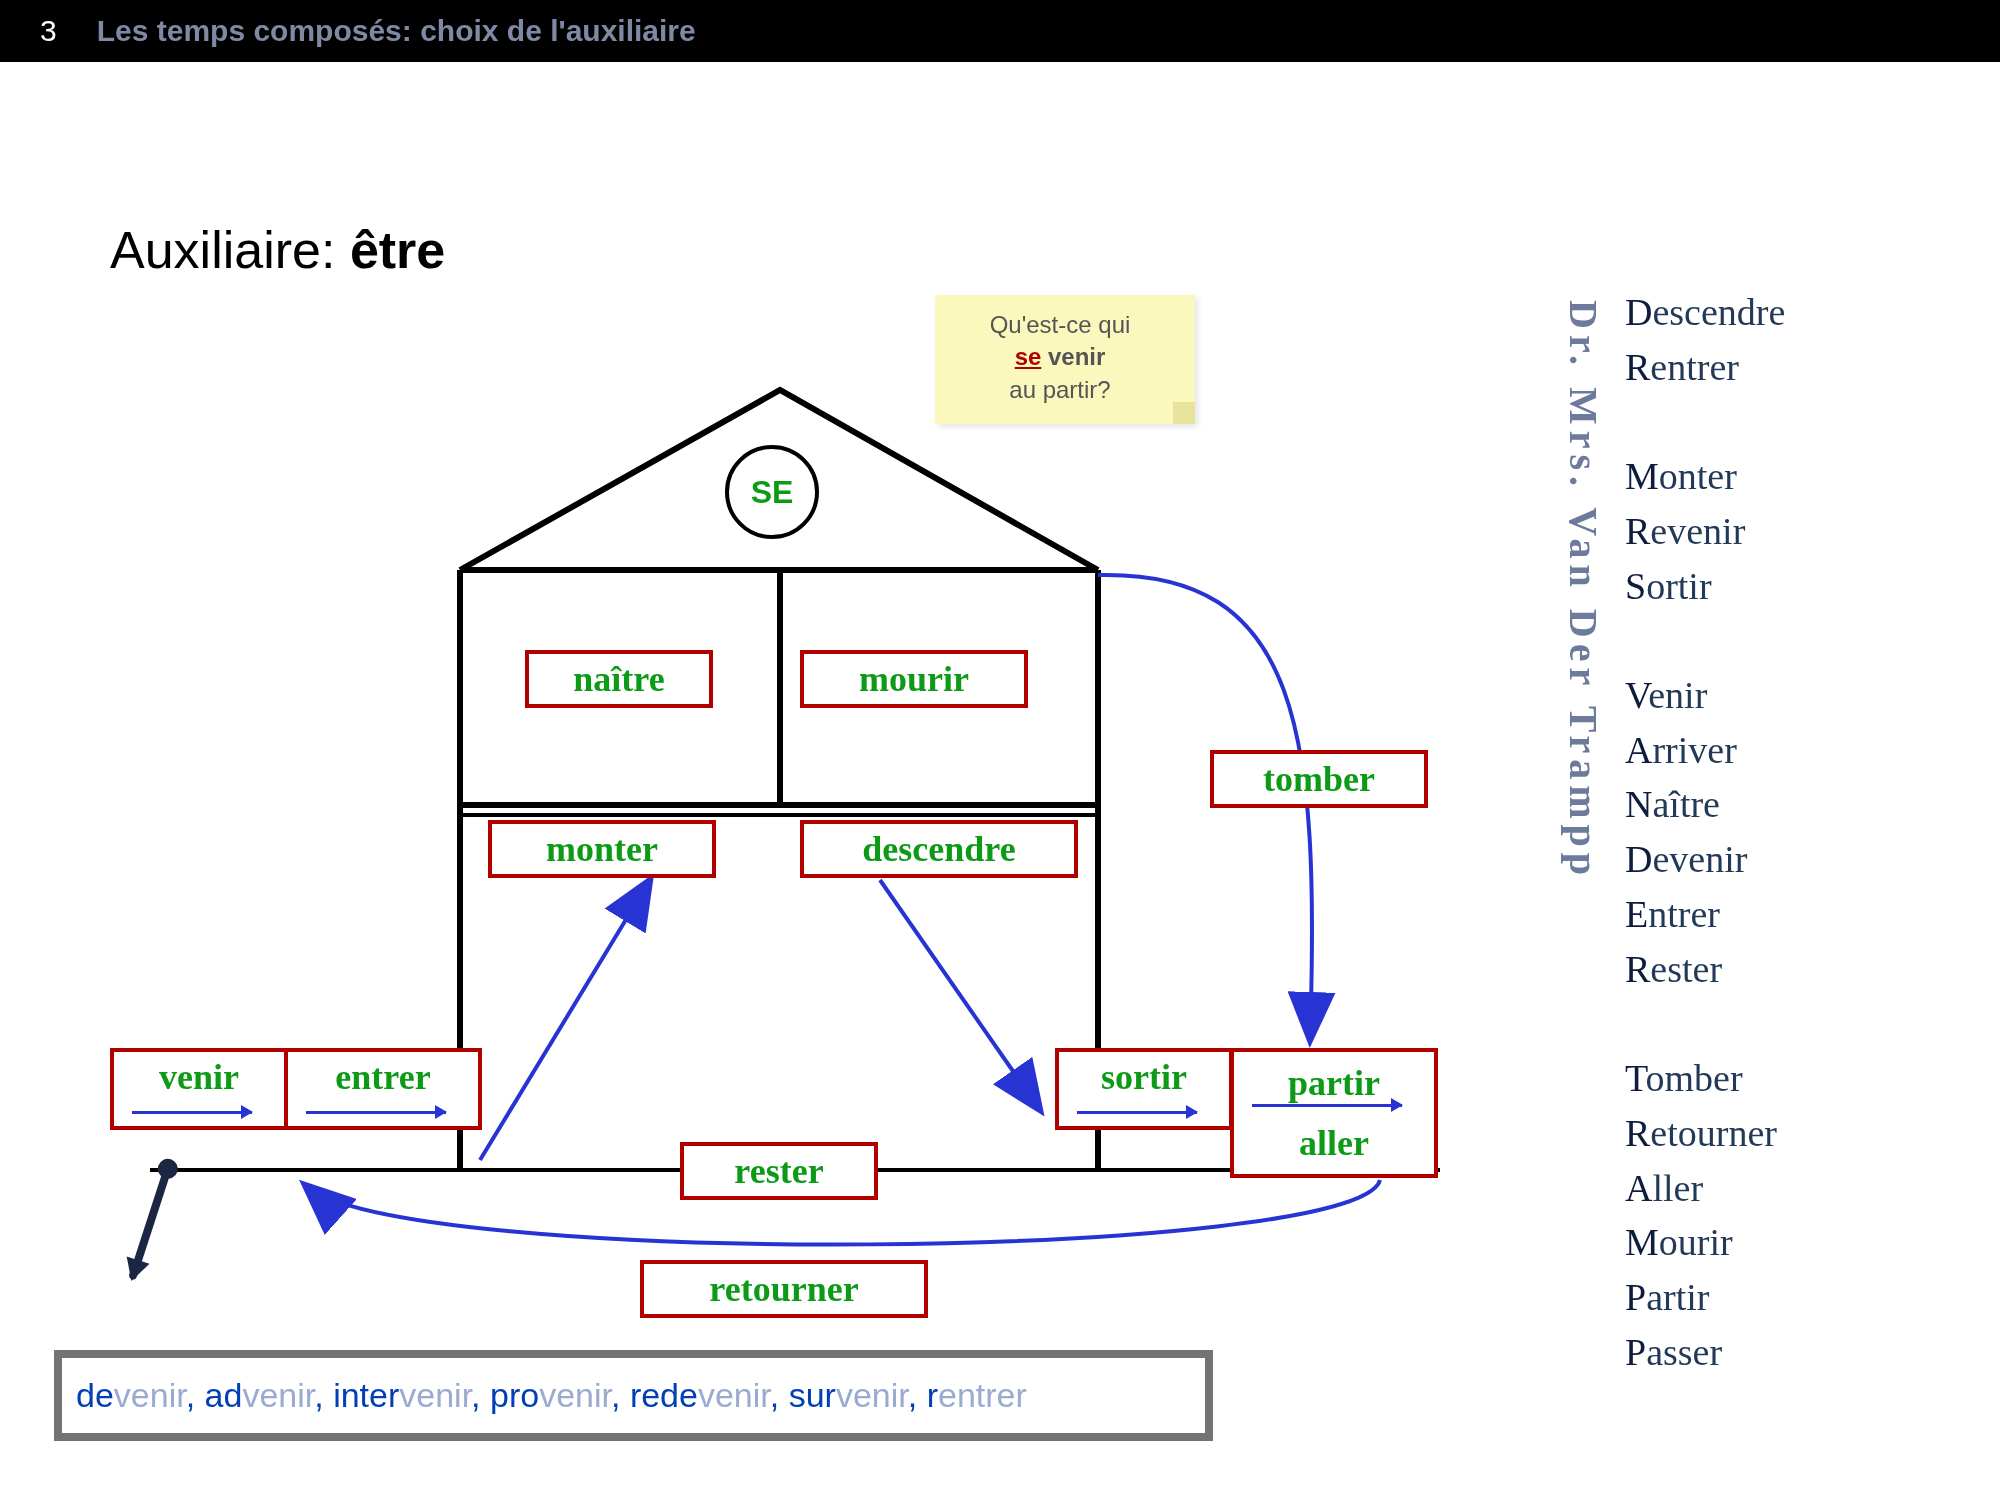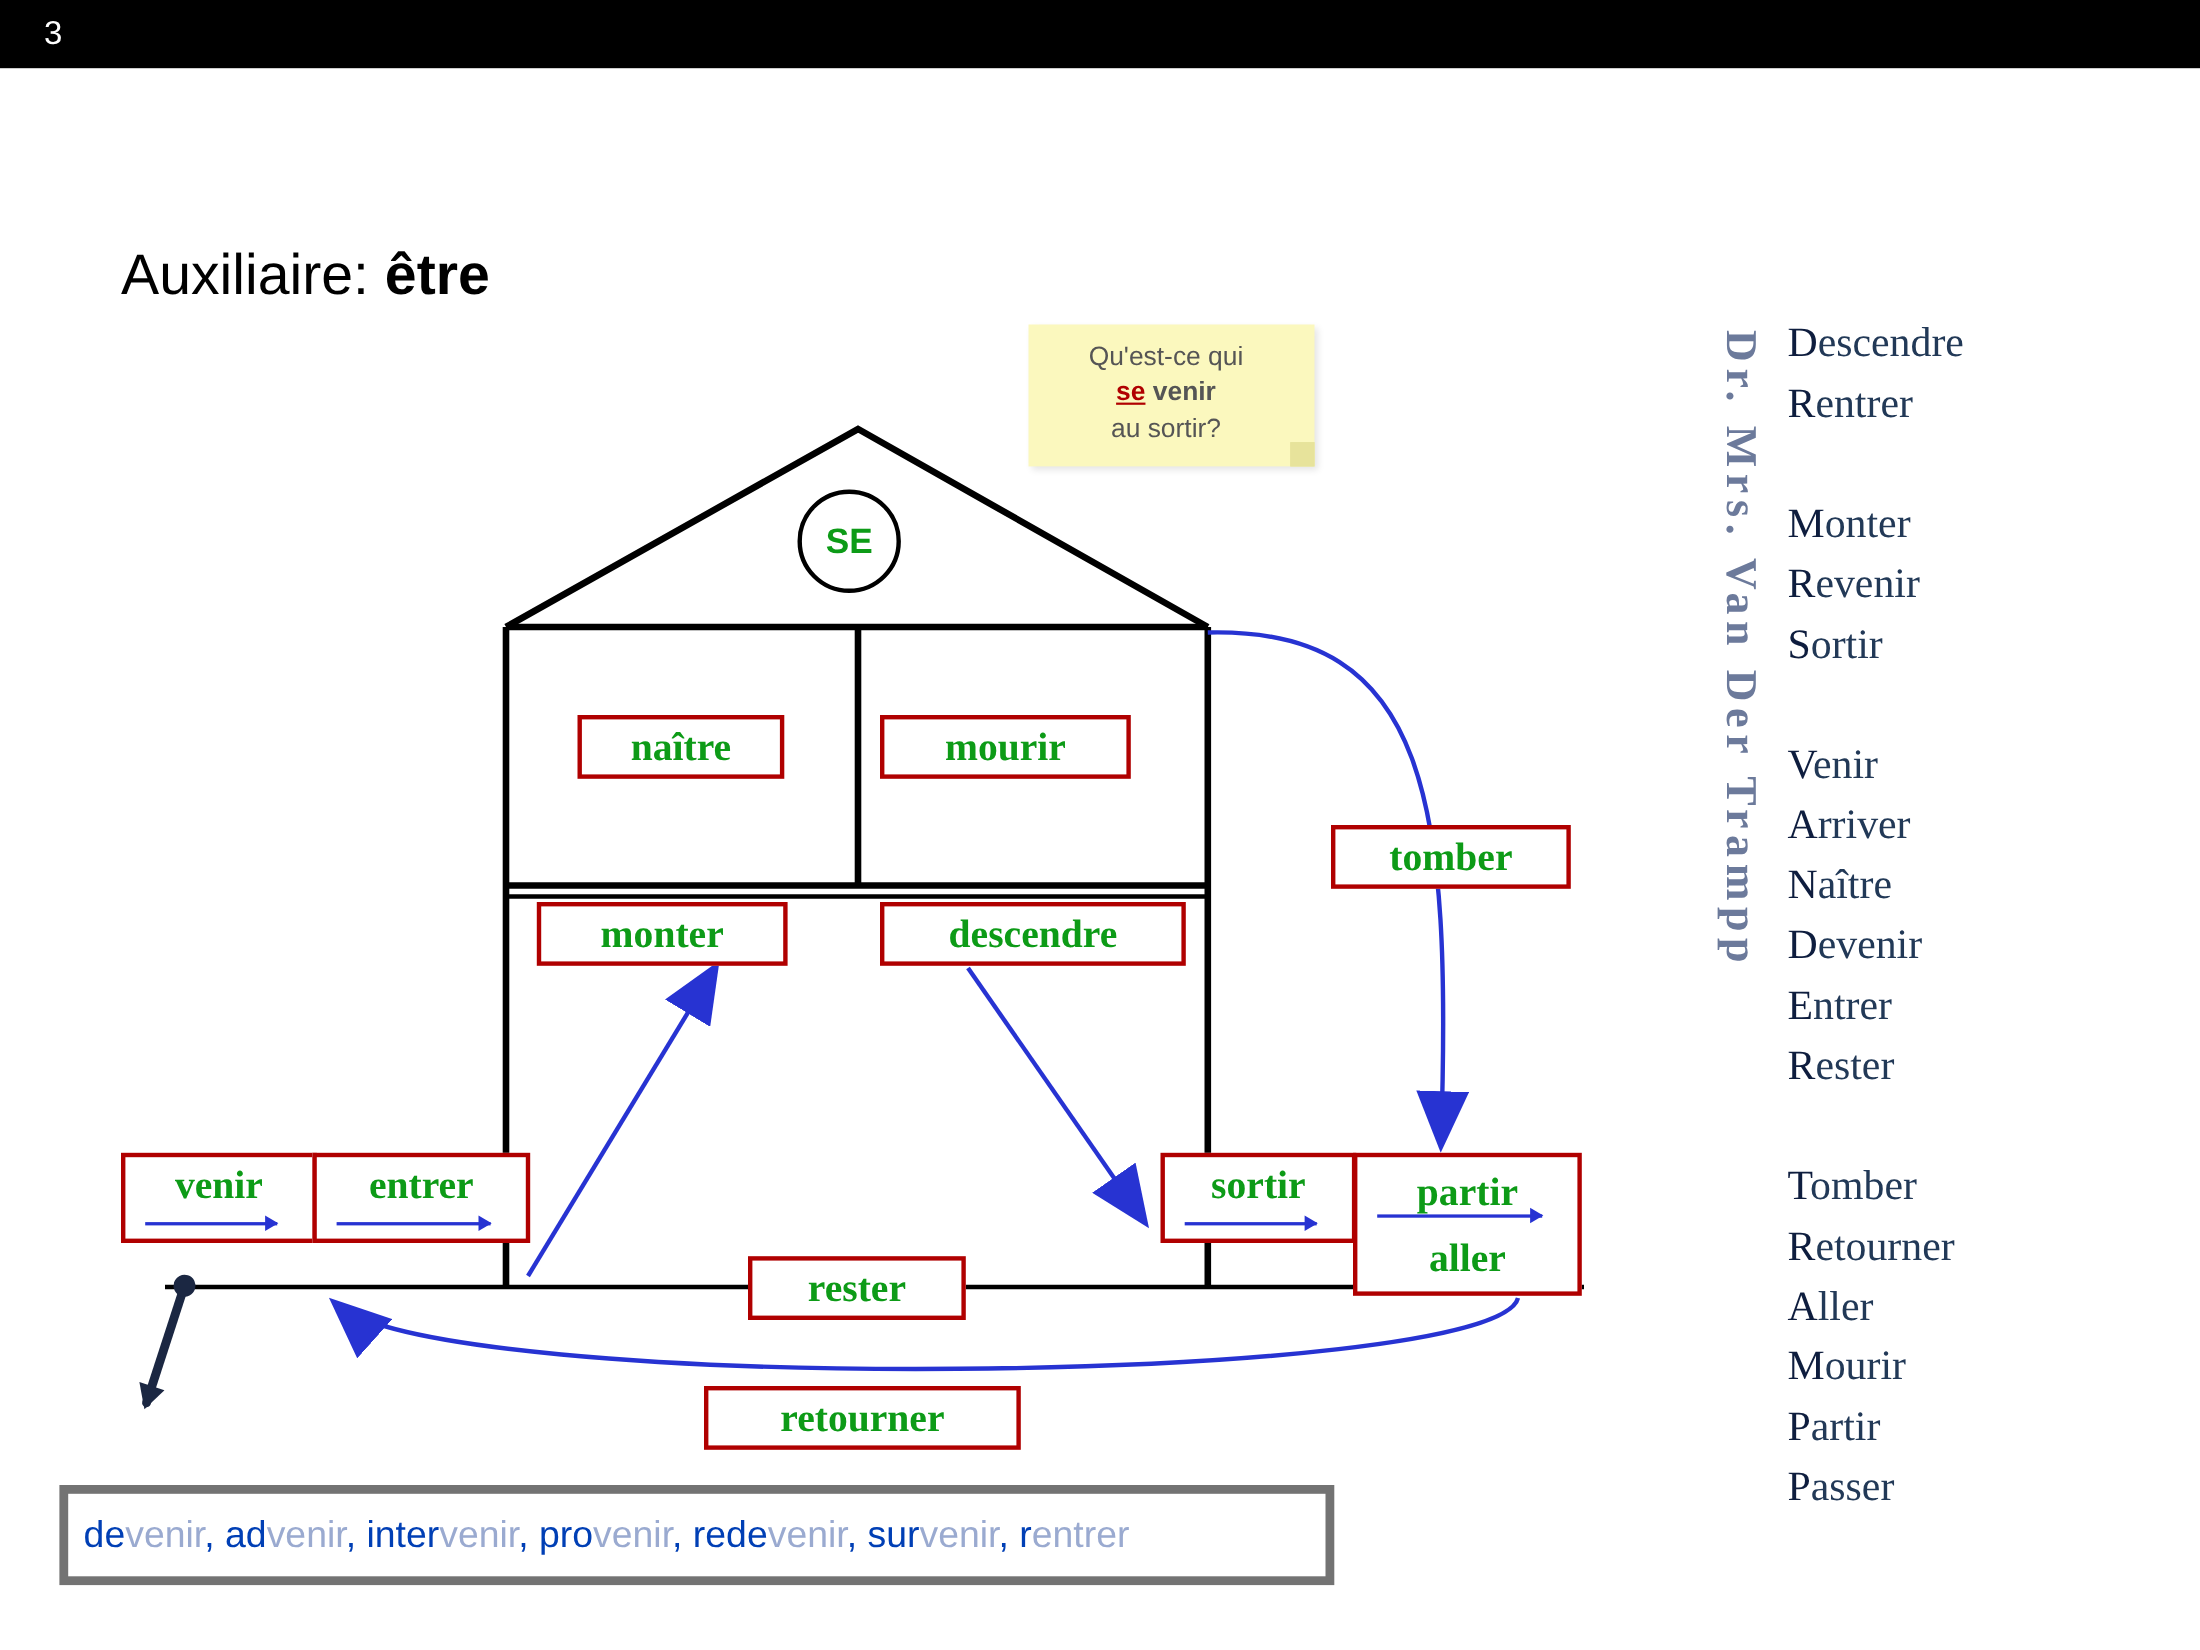--- a/index.html
+++ b/index.html
@@ -26,30 +26,31 @@
   .mini-arrow::after{content:"";position:absolute;right:-1px;top:-6px;border-left:12px solid #2733d2;border-top:7px solid transparent;border-bottom:7px solid transparent}
   .pointer{position:absolute;background:#1b2742;width:8px;border-radius:4px}
   .pointer::before{content:"";position:absolute;left:-6px;top:-6px;width:20px;height:20px;background:#1b2742;border-radius:50%}
   .pointer::after{content:"";position:absolute;left:-8px;bottom:-2px;border-top:22px solid #1b2742;border-left:12px solid transparent;border-right:12px solid transparent}
 </style>
 </head>
 <body>
 
 <div class="header">
   <span class="slide-num">3</span>
+  <span class="header-title">Les temps composés: choix de l'auxiliaire</span>
 </div>
 
 <div class="title">
   <span>Auxiliaire: </span><b>être</b>
 </div>
 
 <div class="sticky">
   <span>Qu'est-ce qui</span><br>
   <b><span class="se">se</span><span> venir</span></b><br>
-  <span>au sortir?</span>
+  <span>au partir?</span>
 </div>
 
 <div class="canvas">
 
   <svg width="1420" height="1100" style="position:absolute;left:0;top:0">
     <defs>
       <marker id="ah" markerWidth="14" markerHeight="12" refX="12" refY="6" orient="auto">
         <path d="M0,0 L14,6 L0,12 Z" fill="#2733d2"></path>
       </marker>
     </defs>

